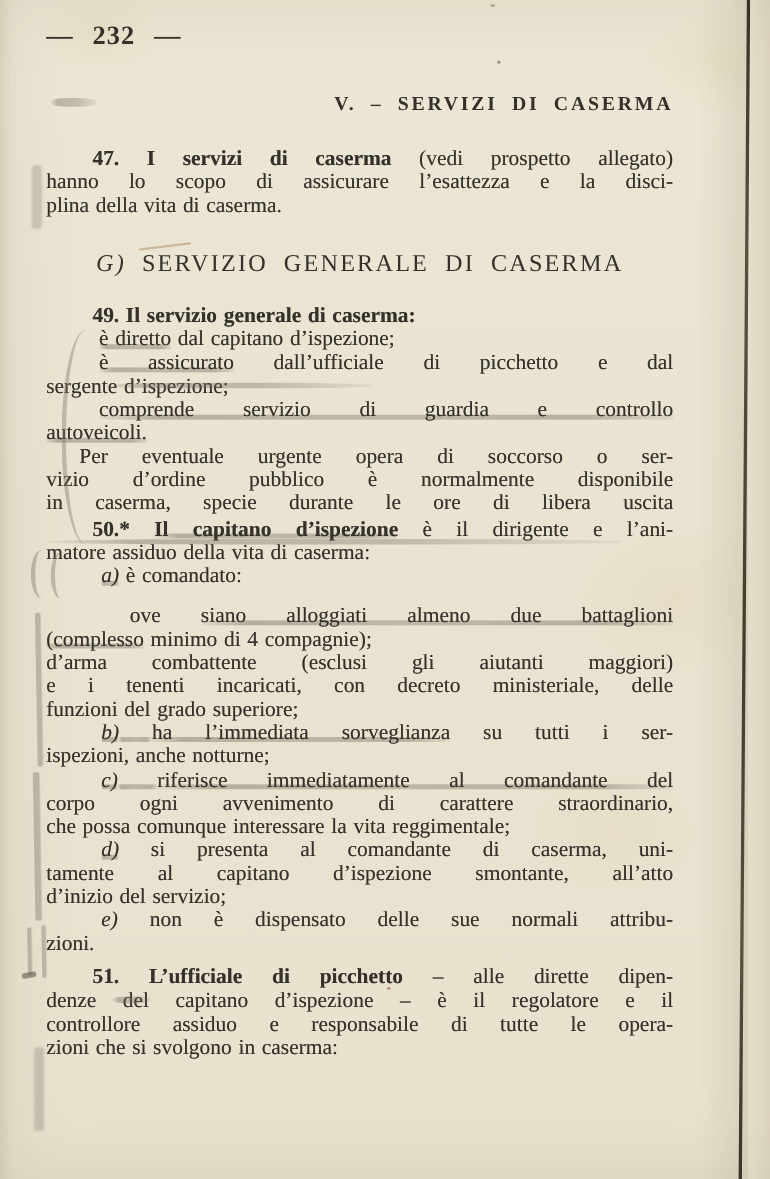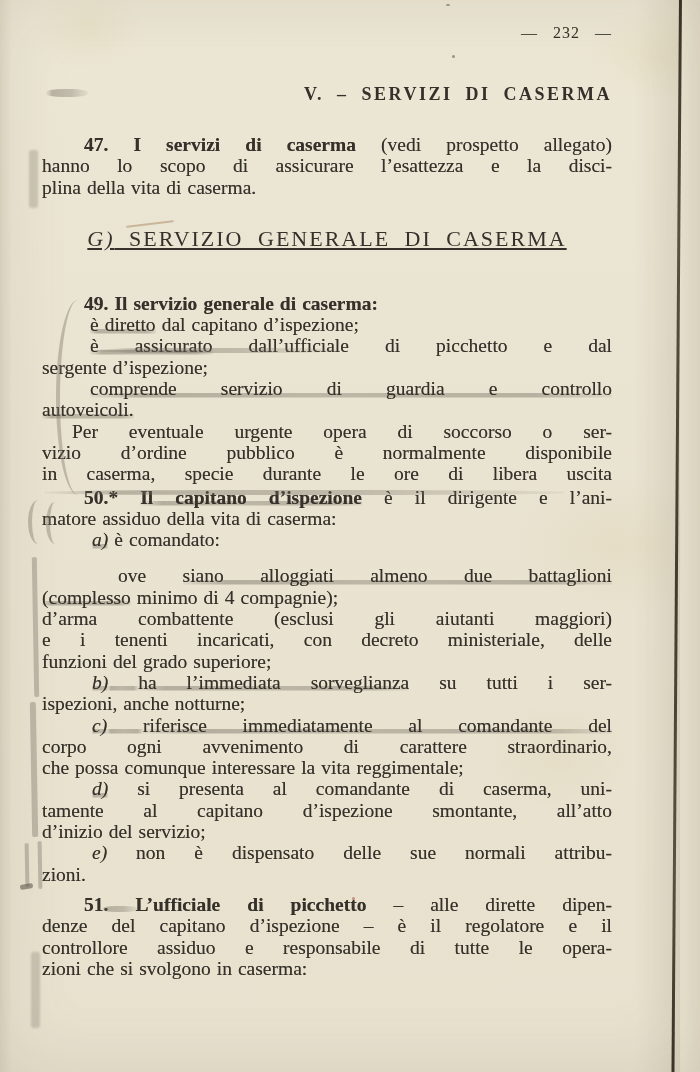--- a/index.html
+++ b/index.html
@@ -25,30 +25,30 @@
   .gutter-shade{position:absolute;left:636px;top:0;width:44px;height:100%;
     background:linear-gradient(90deg,rgba(115,100,70,0),rgba(115,100,70,.10));}
   .edge-line{position:absolute;left:679px;top:-6px;width:2.6px;height:1090px;
     transform:rotate(.4deg);transform-origin:top center;
     background:linear-gradient(180deg,#332e23,#5a5240 22%,#413b2d 55%,#5a5240 80%,#332e23);}
   .next-page{position:absolute;left:682px;top:0;width:18px;height:100%;
     background:linear-gradient(90deg,#e9e3d1,#e2dbc7);}
 
   .content{position:absolute;left:42px;top:22px;width:570px;}
   .pagenum{
-    text-align:right;font-weight:400;font-size:16px;
+    text-align:left;font-weight:700;font-size:24px;
     letter-spacing:1px;word-spacing:10px;line-height:22px;
   }
   .heading-main{
     margin:37px 0 0;text-align:right;font-weight:700;font-size:18px;
     letter-spacing:2.5px;word-spacing:6px;line-height:27px;
   }
   .heading-sub{
     margin:26px 0 0;text-align:center;font-weight:400;font-size:22px;
-    letter-spacing:2px;word-spacing:7px;line-height:29px;text-decoration:underline;
+    letter-spacing:2px;word-spacing:7px;line-height:29px;
   }
   .para{margin:0;}
   .line{
     font-size:19.5px;line-height:21.3px;
     text-align:justify;text-align-last:justify;
     word-spacing:.06em;
     text-shadow:0 0 .5px rgba(53,49,42,.55);
     white-space:normal;
   }
   .line.last{text-align-last:left;}
@@ -95,21 +95,21 @@
         <div class="para" style="margin-top: 26px;">
           <div class="line" style="text-indent: 42px;"><span class="b">47. I servizi di caserma</span><span> (vedi prospetto allegato)</span></div>
           <div class="line"><span>hanno lo scopo di assicurare l’esattezza e la disci-</span></div>
           <div class="line last"><span>plina della vita di caserma.</span></div>
         </div>
       </div>
 
     <div class="heading-sub"><span class="i">G)</span><span> SERVIZIO GENERALE DI CASERMA</span></div>
 
     <div>
-        <div class="para" style="margin-top: 40px;">
+        <div class="para" style="margin-top: 24px;">
           <div class="line last" style="text-indent: 42px;"><span class="b">49. </span><span class="b">Il servizio generale di caserma:</span></div>
           <div class="line last" style="text-indent: 48px;"><span class="pu">è diretto</span><span> dal capitano d’ispezione;</span></div>
           <div class="line" style="text-indent: 48px;"><span class="pu">è assicurato</span><span> dall’ufficiale di picchetto e dal</span></div>
           <div class="line last"><span>sergente d’ispezione;</span></div>
           <div class="line" style="text-indent: 48px;"><span class="pu">comprende servizio di guardia e controllo</span></div>
           <div class="line last"><span class="pu">autoveicoli.</span></div>
           <div class="line" style="text-indent: 30px;"><span>Per eventuale urgente opera di soccorso o ser-</span></div>
           <div class="line"><span>vizio d’ordine pubblico è normalmente disponibile</span></div>
           <div class="line"><span>in caserma, specie durante le ore di libera uscita</span></div>
         </div>

